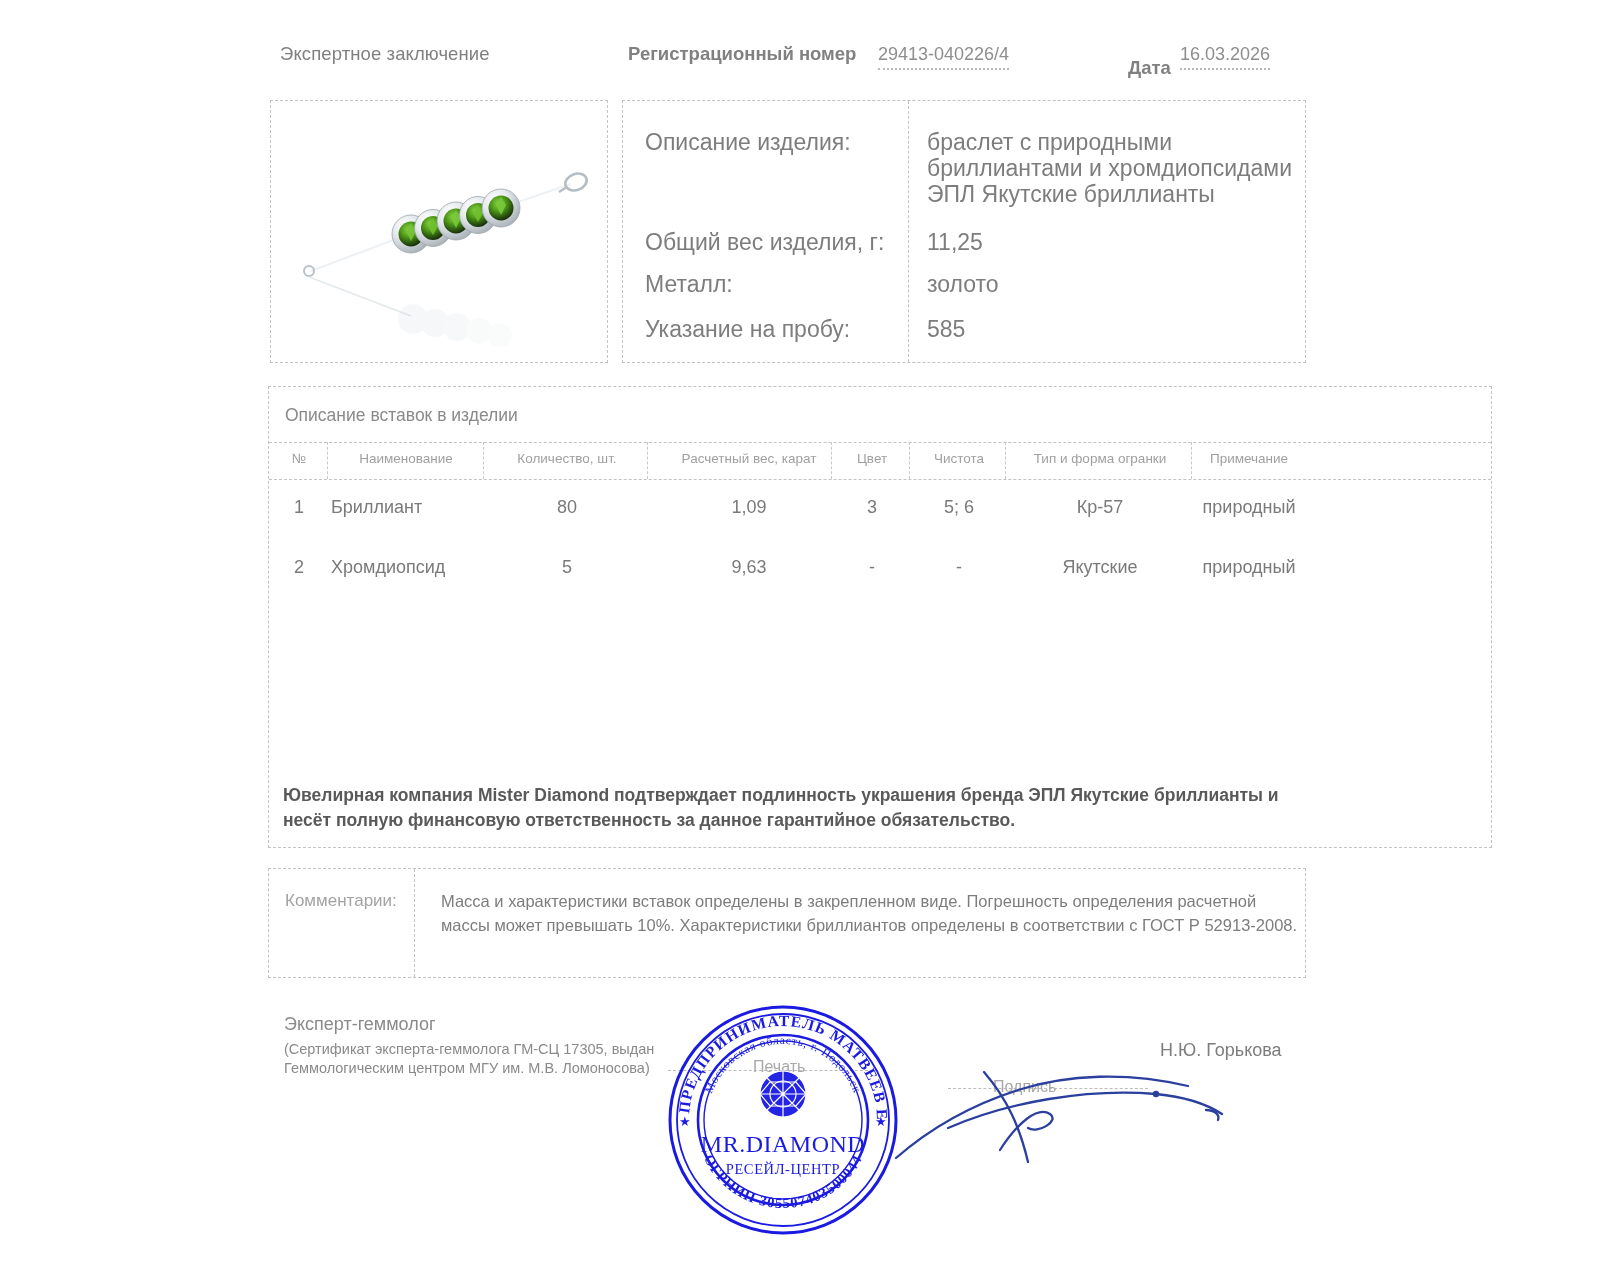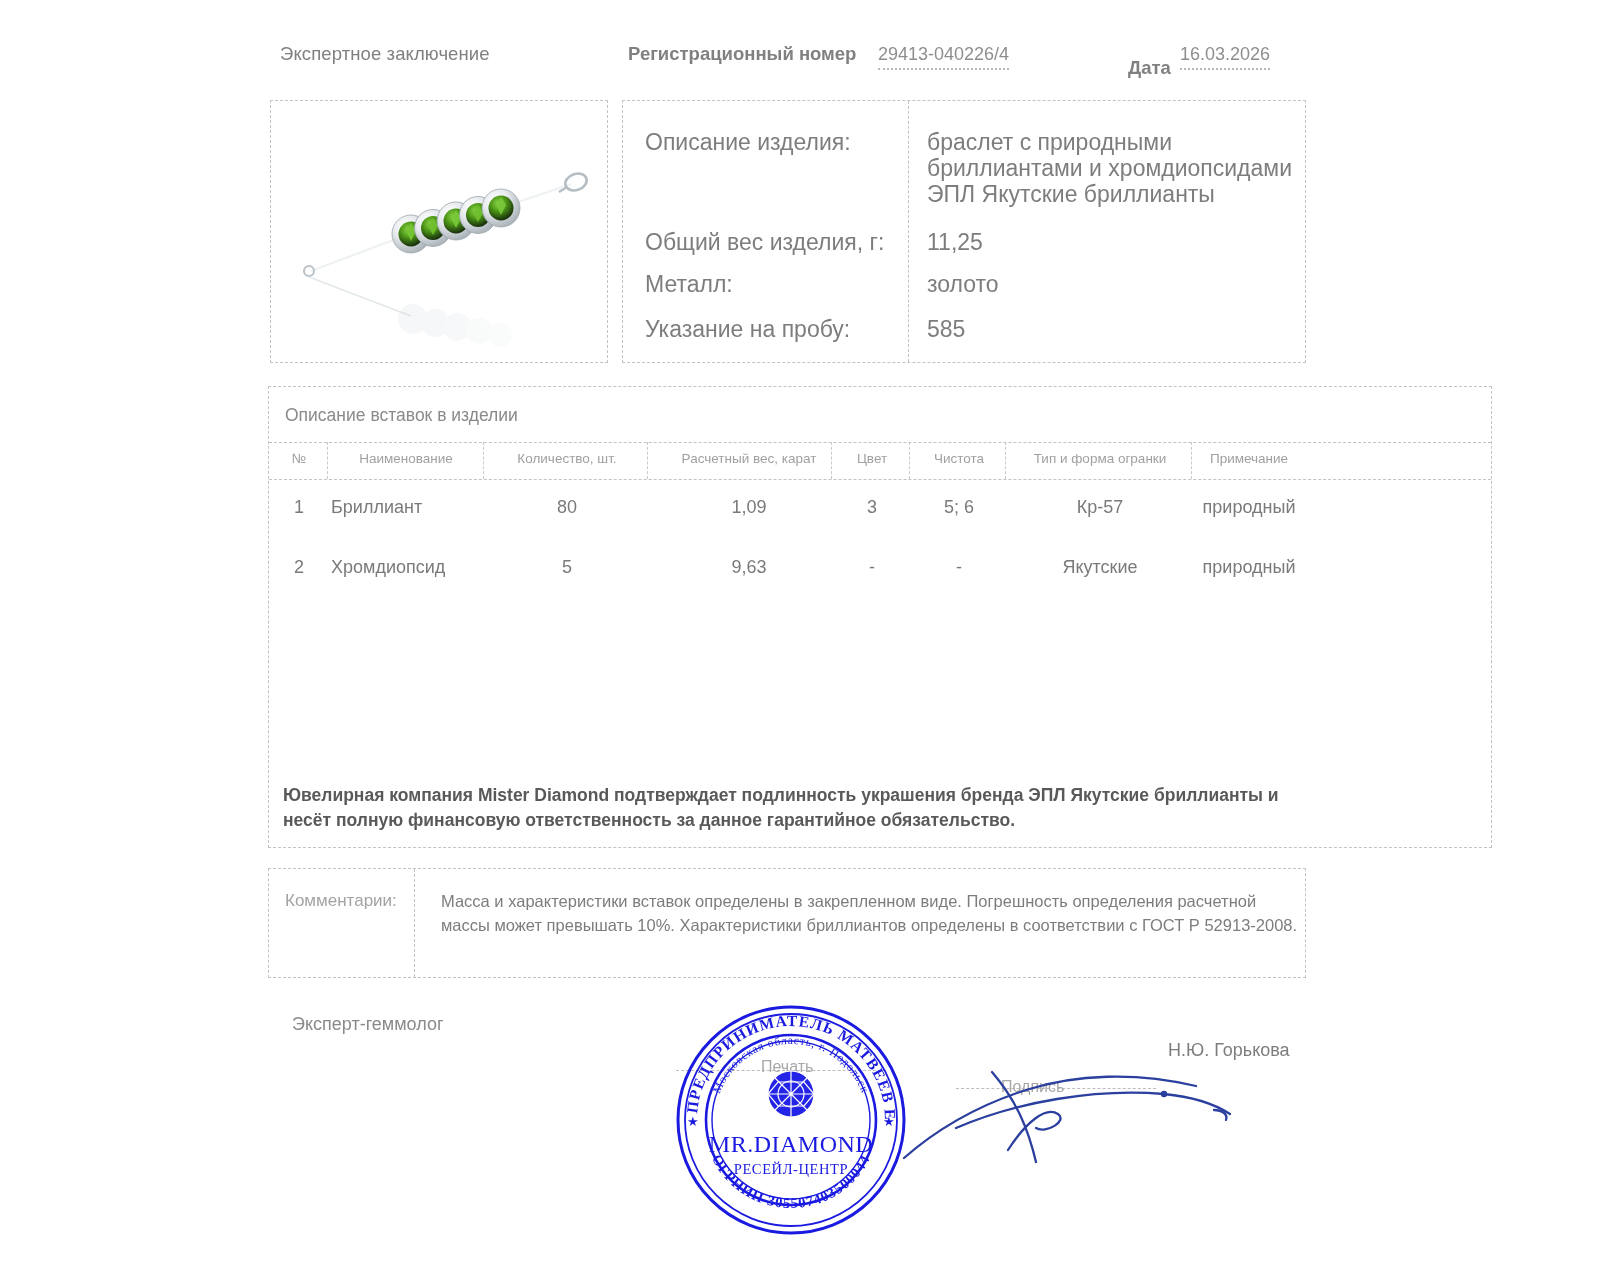--- a/index.html
+++ b/index.html
@@ -218,21 +218,21 @@
     position: absolute;
     left: 172px;
     top: 20px;
     width: 860px;
     font-size: 16.5px;
     line-height: 24px;
     color: #7d7d7d;
   }
 
   
-  .footer { position: absolute; left: 16px; top: 1000px; width: 1560px; height: 280px; }
+  .footer { position: absolute; left: 8px; top: 1000px; width: 1560px; height: 280px; }
   .expert-title {
     position: absolute;
     left: 276px; top: 14px;
     font-size: 18px;
     color: #8a8a8a;
   }
   .expert-cert {
     position: absolute;
     left: 276px; top: 40px;
     width: 400px;
@@ -421,20 +421,21 @@
   </div>
 
   <div class="dbox comments-box">
     <div class="comments-divider"></div>
     <div class="comments-label">Комментарии:</div>
     <div class="comments-text">Масса и характеристики вставок определены в закрепленном виде. Погрешность определения расчетной массы может превышать 10%. Характеристики бриллиантов определены в соответствии с ГОСТ Р 52913-2008.</div>
   </div>
 
   <div class="footer">
     <div class="expert-title">Эксперт-геммолог</div>
+    <div class="expert-cert">(Сертификат эксперта-геммолога ГМ-СЦ 17305, выдан Геммологическим центром МГУ им. М.В. Ломоносова)</div>
 
     <div class="seal-line"></div>
     <div class="seal-label">Печать</div>
 
     <div class="sign-line"></div>
     <div class="sign-label">Подпись</div>
     <div class="sign-name">Н.Ю. Горькова</div>
 
     <div class="stamp-wrap">
       <svg width="240" height="240" viewBox="0 0 240 240">

